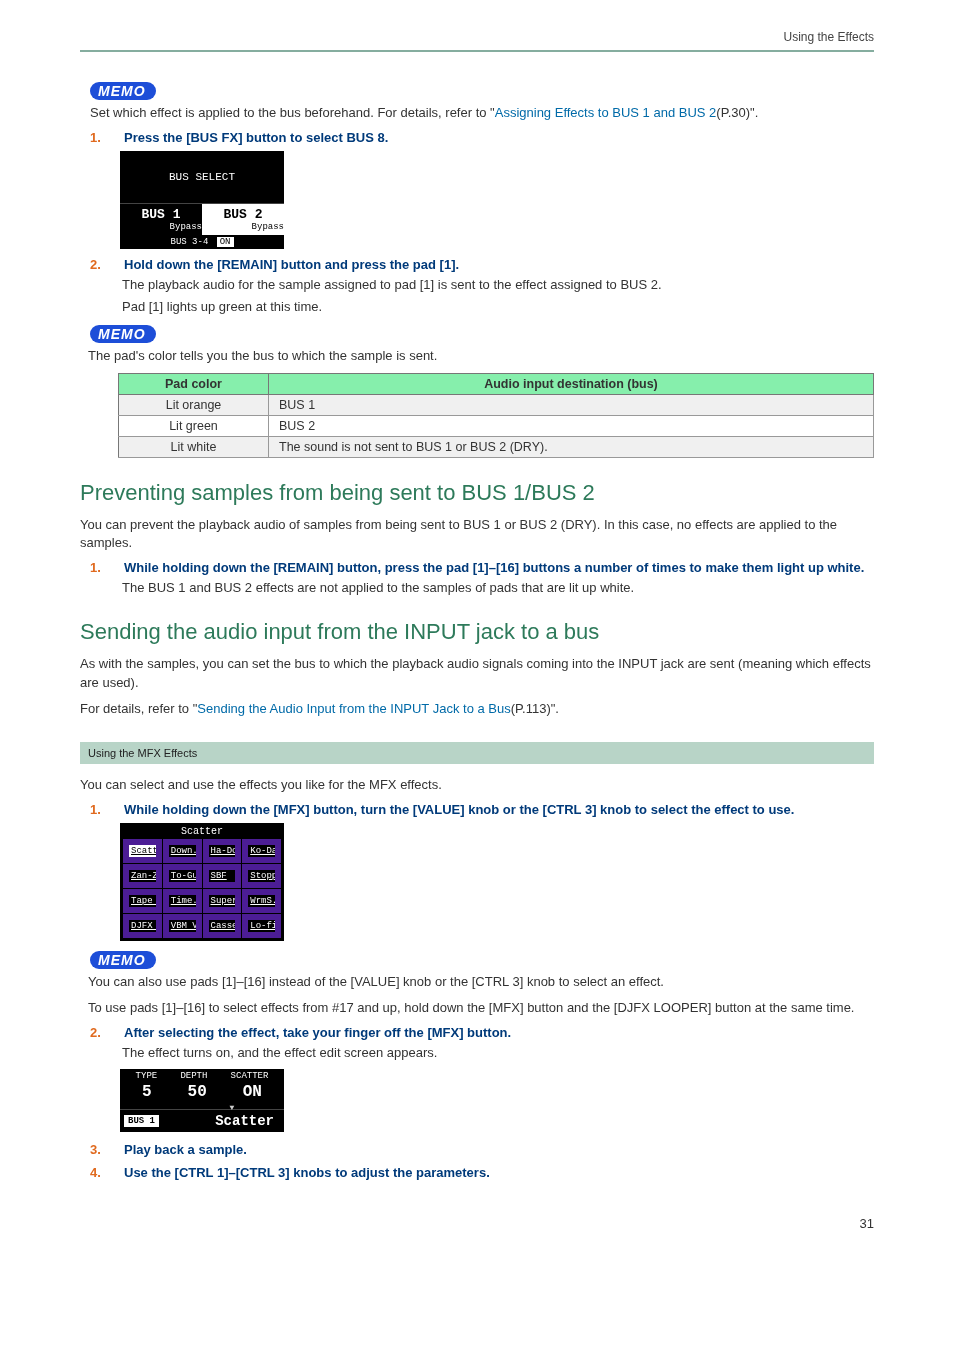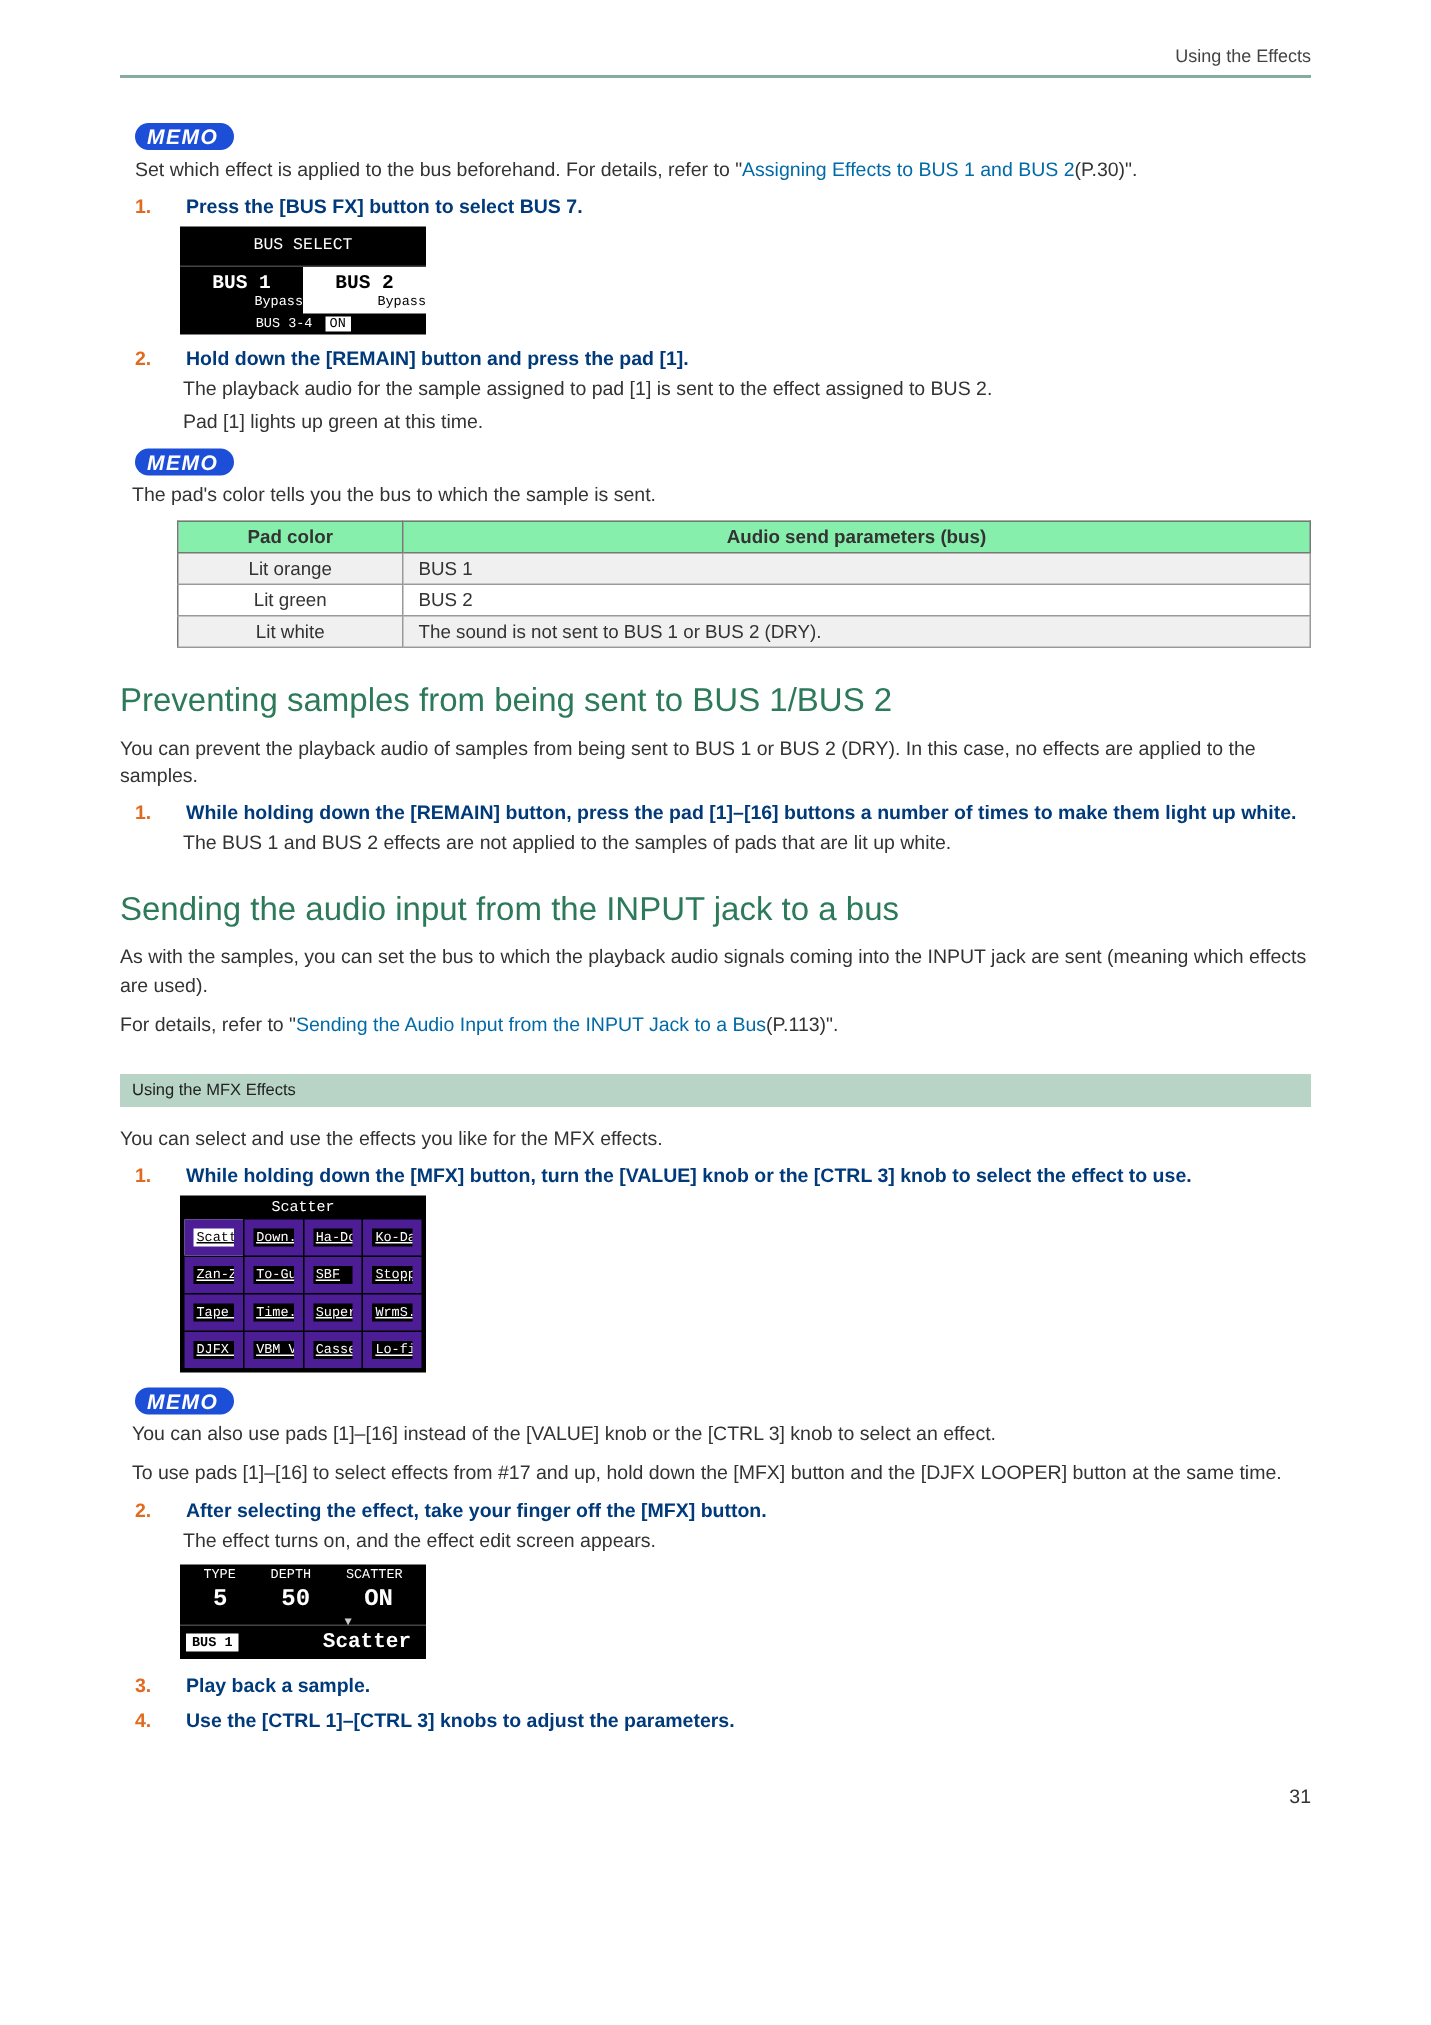--- a/index.html
+++ b/index.html
@@ -56,21 +56,21 @@
     line-height: 1.4;
   }
   .img-bus-select {
     width: 164px;
     margin: 6px 0 8px 40px;
     background: #000;
     color: #fff;
     font-family: "Courier New", monospace;
     text-align: center;
   }
-  .img-bus-select .title { font-size: 11px; padding: 7px 0; }
+  .img-bus-select .title { font-size: 11px; padding: 20px 0; }
   .img-bus-select .row { display: flex; border-top: 1px solid #444; }
   .img-bus-select .cell { flex: 1; padding: 3px 0; font-weight: bold; }
   .img-bus-select .cell-sel { background: #fff; color: #000; }
   .img-bus-select .sub { font-size: 9px; font-weight: normal; text-align: right; }
   .img-bus-select .footer { font-size: 9px; padding: 2px 0; }
   .img-bus-select .onbox { background:#fff; color:#000; padding:0 3px; margin-left:3px; }
   .pad-table {
     width: calc(100% - 38px);
     margin: 4px 0 14px 38px;
     border-collapse: collapse;
@@ -138,21 +138,21 @@
 
 <div class="header-right">Using the Effects</div>
 
 <div class="memo-badge">MEMO</div>
 <p class="para">
   <span>Set which effect is applied to the bus beforehand. For details, refer to "</span><a class="link">Assigning Effects to BUS 1 and BUS 2</a><span>(P.30)".</span>
 </p>
 
 <div class="ol-step">
   <div class="num">1.</div>
-  <div class="step-text">Press the [BUS FX] button to select BUS 7.</div>
+  <div class="step-text">Press the [BUS FX] button to select BUS 8.</div>
 </div>
 
 <div class="img-bus-select">
   <div class="title">BUS SELECT</div>
   <div class="row">
     <div class="cell">
       <div>BUS 1</div>
       <div class="sub">Bypass</div>
     </div>
     <div class="cell cell-sel">
@@ -173,21 +173,21 @@
 <p class="step-body">The playback audio for the sample assigned to pad [1] is sent to the effect assigned to BUS 2.</p>
 <p class="step-body">Pad [1] lights up green at this time.</p>
 
 <div class="memo-badge">MEMO</div>
 <p class="para" style="margin-left:8px;">The pad's color tells you the bus to which the sample is sent.</p>
 
 <table class="pad-table">
   <thead>
     <tr>
       <th>Pad color</th>
-      <th>Audio send parameters (bus)</th>
+      <th>Audio input destination (bus)</th>
     </tr>
   </thead>
   <tbody>
     <tr>
       <td>Lit orange</td>
       <td>BUS 1</td>
     </tr>
     <tr>
       <td>Lit green</td>
       <td>BUS 2</td>

